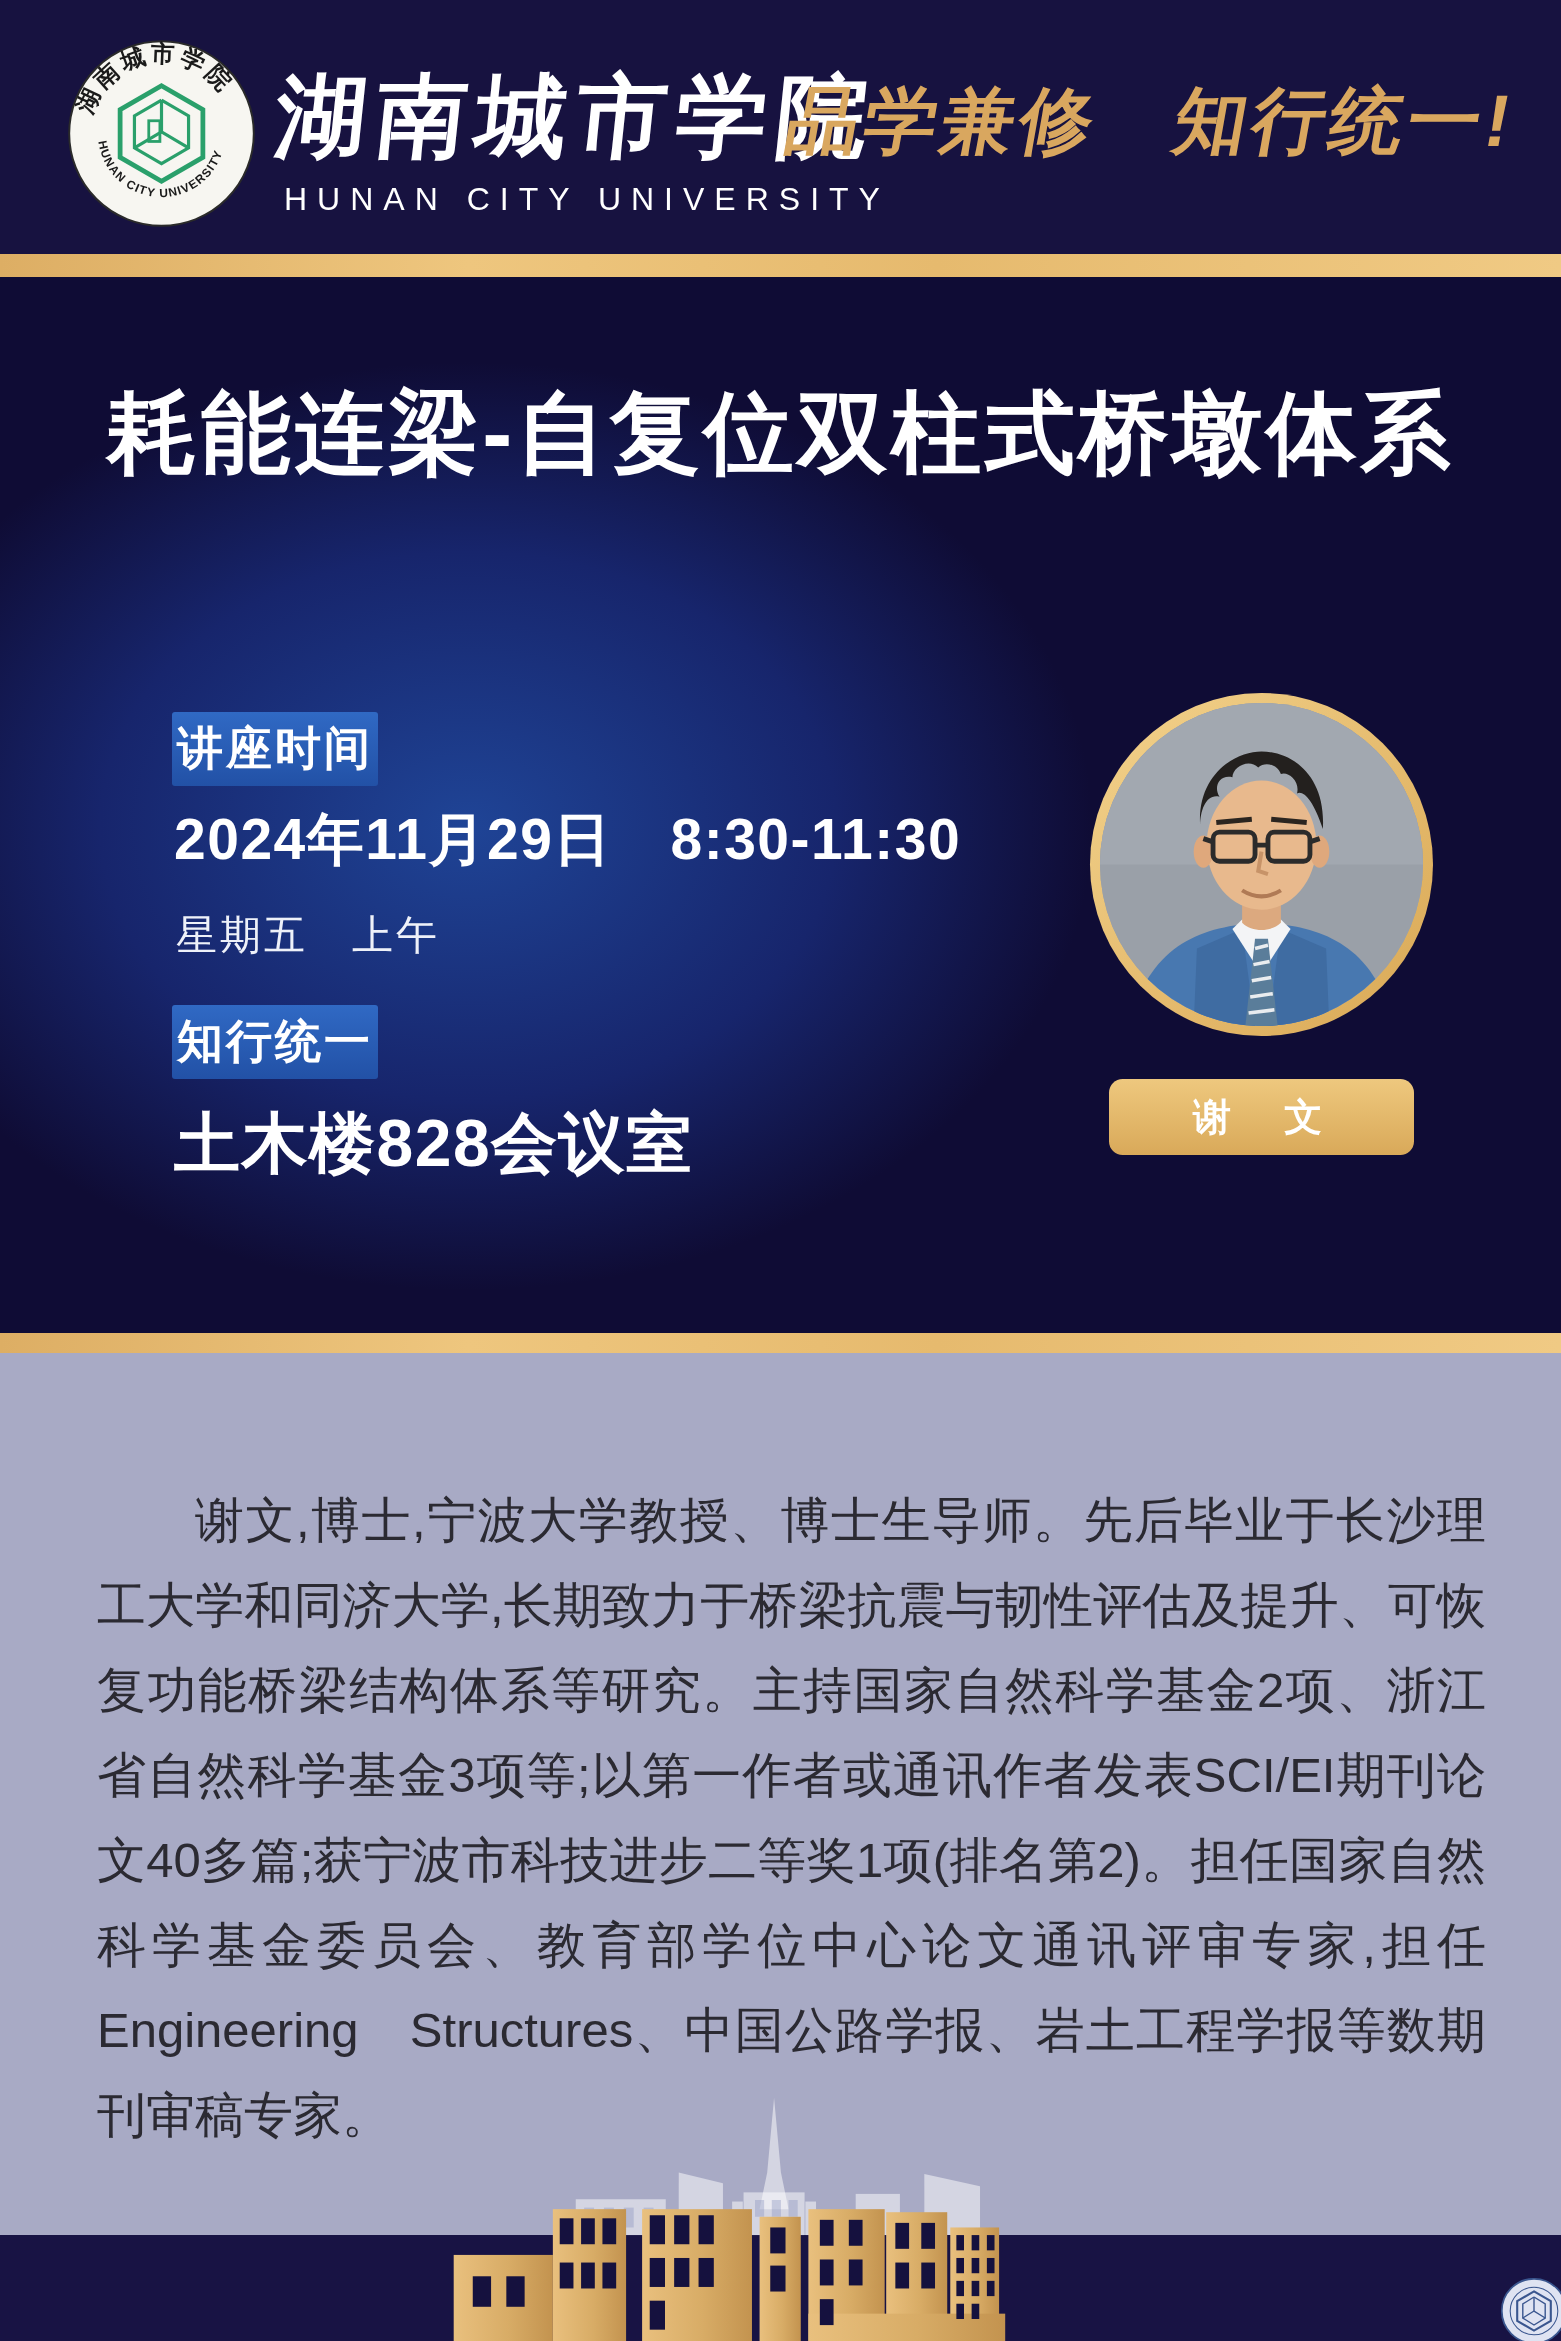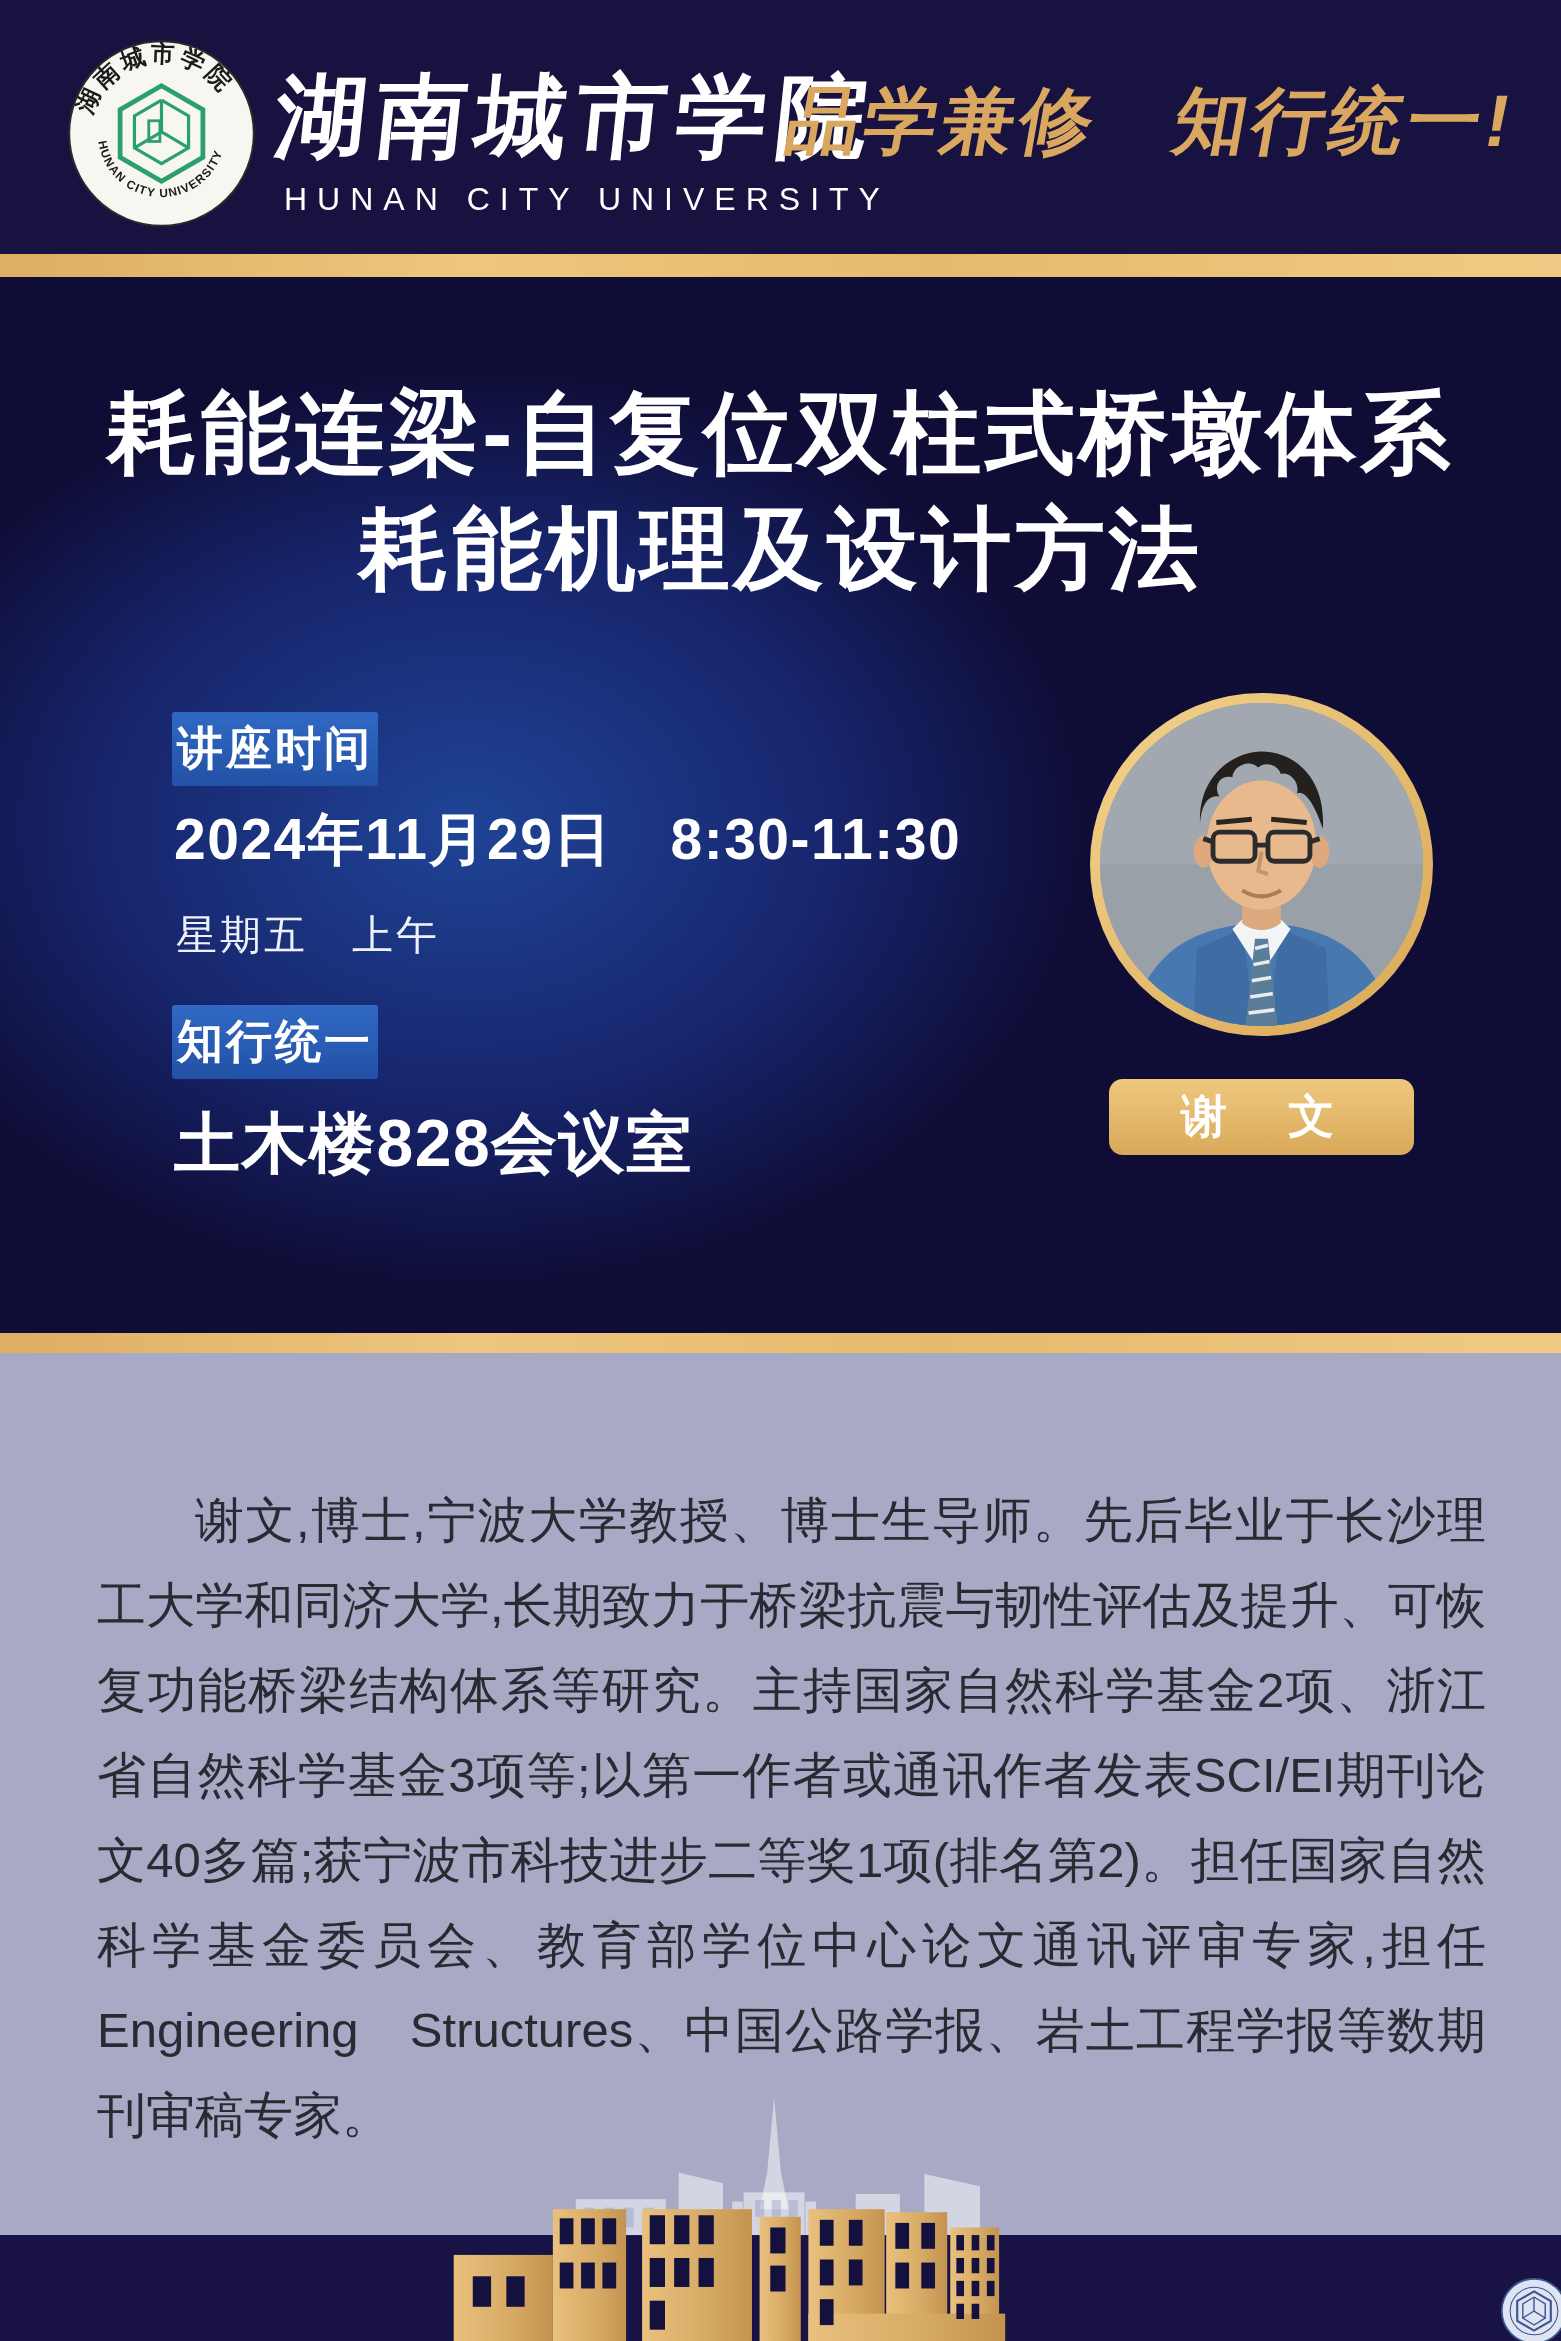--- a/index.html
+++ b/index.html
@@ -37,21 +37,21 @@
                 letter-spacing:3px;white-space:nowrap;text-align:right;}
   .location-line{position:absolute;left:174px;top:822px;color:#ffffff;font-size:66px;font-weight:700;
                  letter-spacing:1.5px;white-space:nowrap;text-align:right;}
 
   
   .portrait{position:absolute;left:1090px;top:416px;width:343px;height:343px;border-radius:50%;
             background:linear-gradient(135deg,#f3d28c,#d9a855);}
   .photo{position:absolute;left:10px;top:10px;right:10px;bottom:10px;border-radius:50%;overflow:hidden;background:#9aa0a8;}
   .photo svg{display:block;width:100%;height:100%;}
   .name-tag{position:absolute;left:1109px;top:802px;width:305px;height:76px;border-radius:13.7px;
-            background:linear-gradient(180deg,#eec87e,#d9a959);color:#ffffff;font-size:46px;font-weight:700;
+            background:linear-gradient(180deg,#eec87e,#d9a959);color:#ffffff;font-size:38px;font-weight:700;
             letter-spacing:7.6px;display:flex;align-items:center;justify-content:center;}
 
   
   .bio-section{position:absolute;top:1353px;left:0;width:1561px;height:882px;background:#a8aac5;}
   .bio-text{position:absolute;left:85px;top:113px;width:1389px;font-size:49px;line-height:85px;
             color:#2b2a32;text-align:justify;text-indent:2em;font-weight:500;}
 
   
   .bottom-band{position:absolute;top:2235px;left:0;width:1561px;height:107px;background:#181344;}
   .skyline{position:absolute;left:427px;top:2058px;width:656px;height:284px;}
@@ -88,21 +88,20 @@
     <div class="univ-cn">湖南城市学院</div>
     <div class="univ-en">HUNAN CITY UNIVERSITY</div>
     <div class="motto">品学兼修　知行统一!</div>
   </header>
 
   <div class="band band-top"></div>
 
   <section class="main">
     <h1 class="title" style="margin:0;">
       <div>耗能连梁-自复位双柱式桥墩体系</div>
-      <div>耗能机理及设计方法</div>
     </h1>
 
     <div class="info-label label-time">讲座时间</div>
     <div class="date-line">2024年11月29日　8:30-11:30</div>
     <div class="weekday-line">星期五　上午</div>
 
     <div class="info-label label-loc">知行统一</div>
     <div class="location-line">土木楼828会议室</div>
 
     <div class="portrait">

